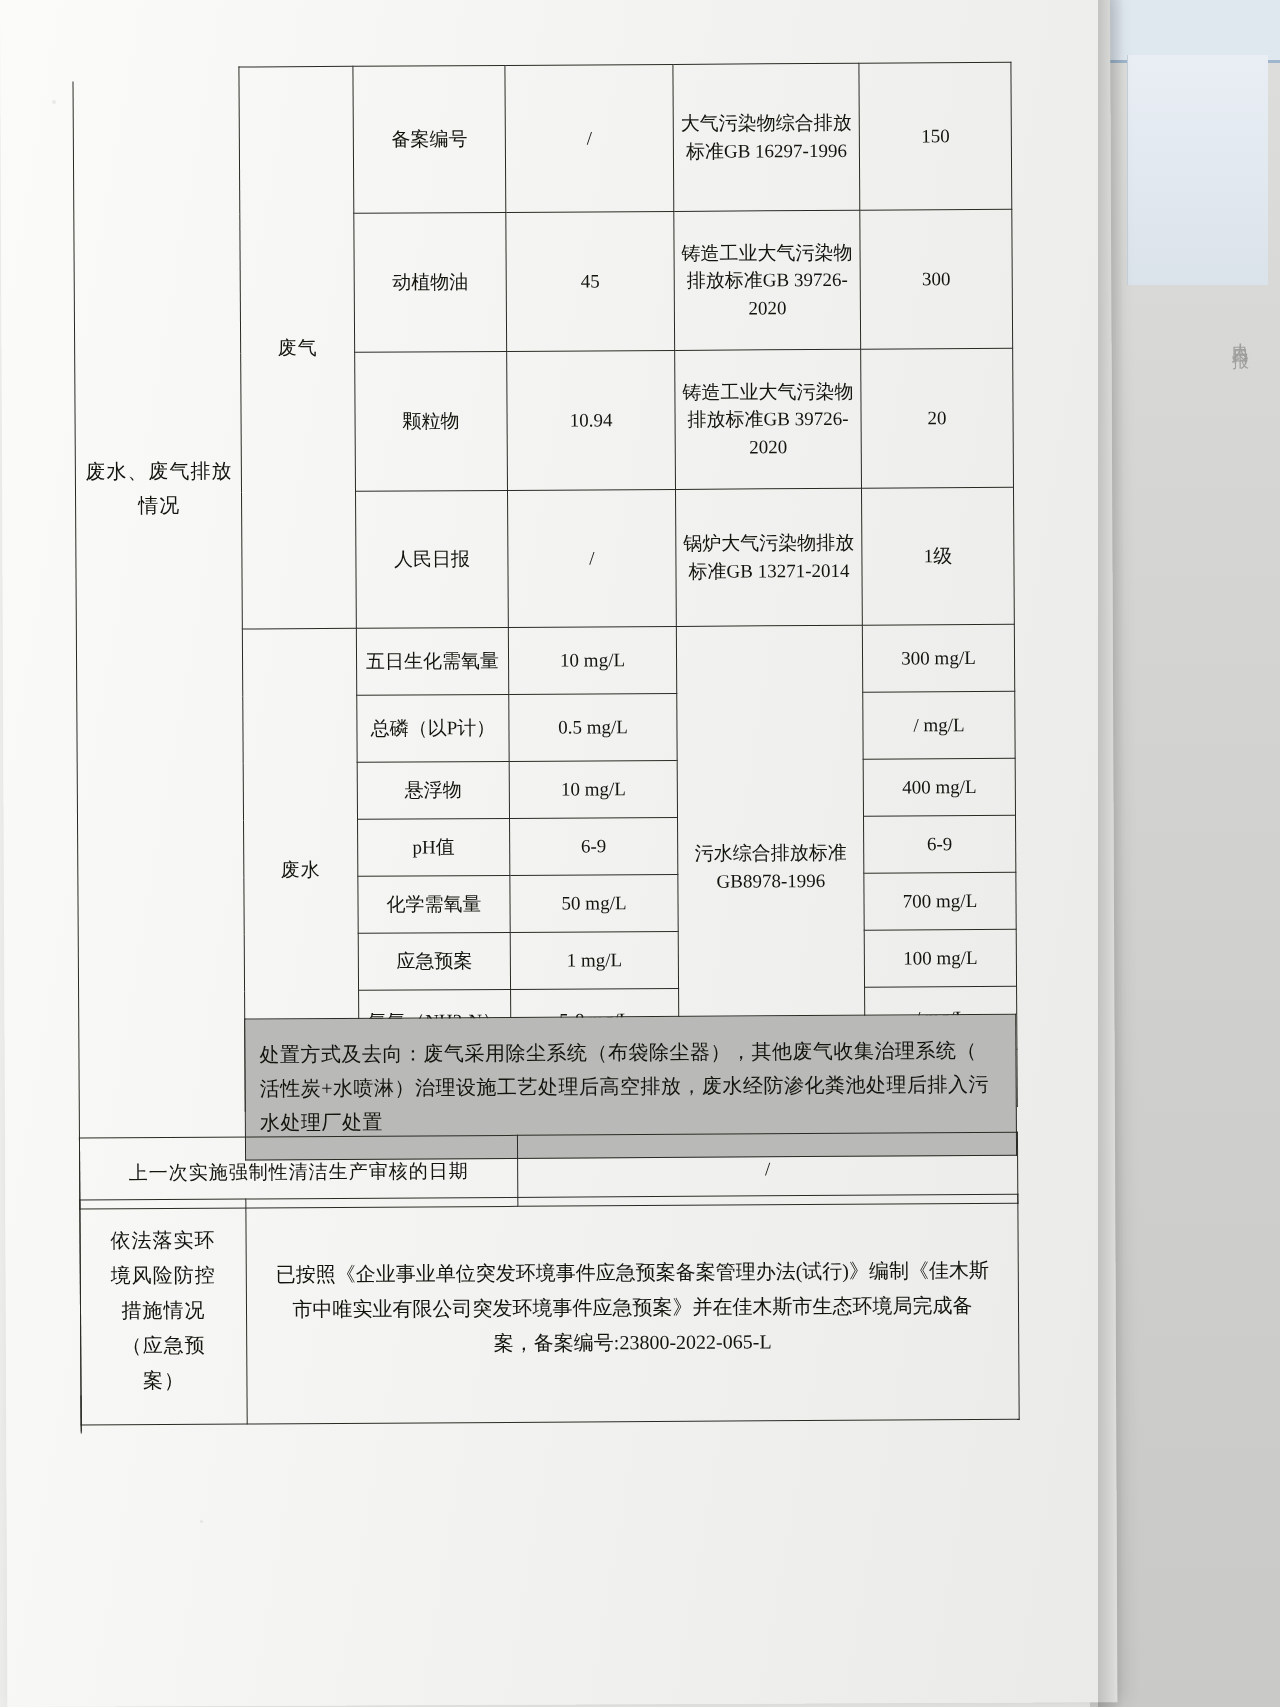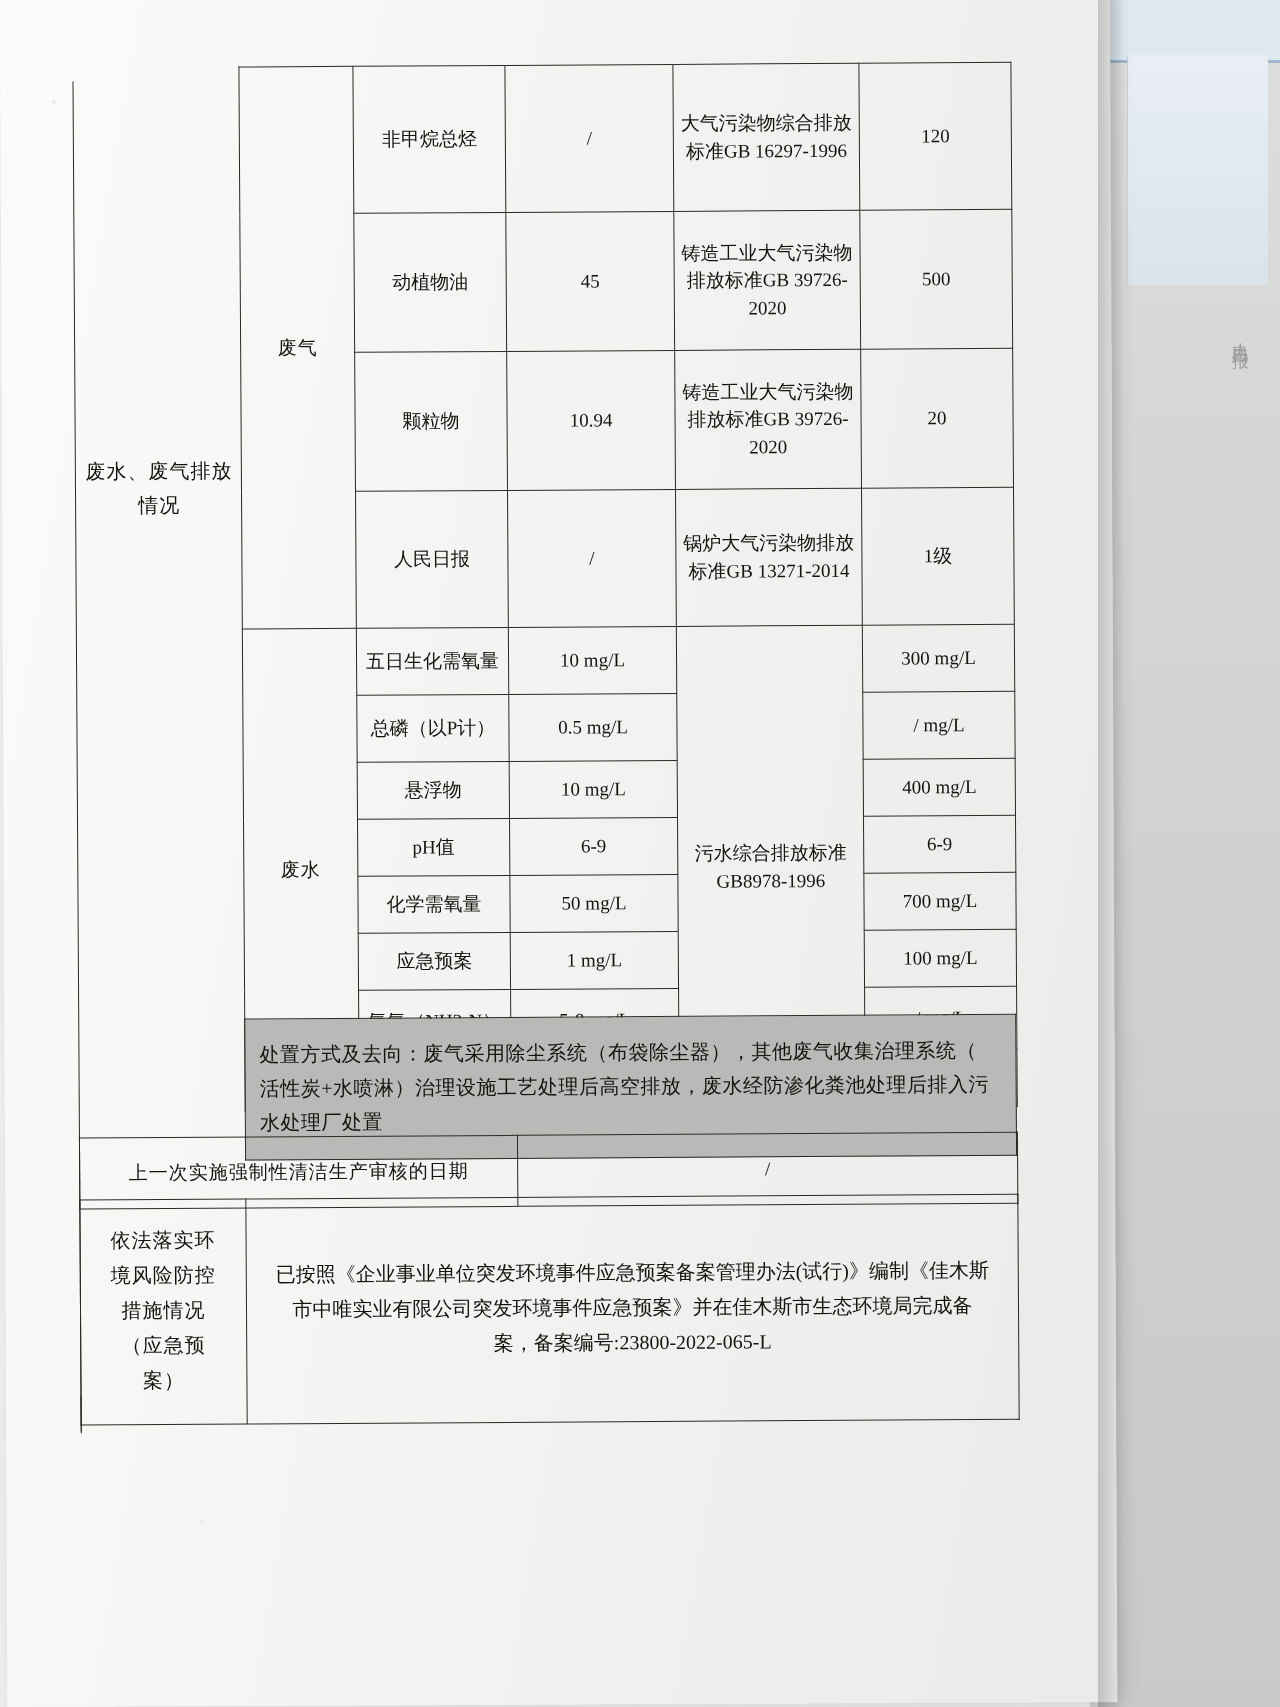--- a/index.html
+++ b/index.html
@@ -174,30 +174,30 @@
       <col style="width:114px">
       <col style="width:152px">
       <col style="width:168px">
       <col style="width:186px">
       <col style="width:152px">
     </colgroup>
     <tbody>
 
       <tr>
         <td rowspan="4" class="cell-head">废气</td>
-        <td style="height:138px">非甲烷总烃</td>
+        <td style="height:138px">备案编号</td>
         <td>/</td>
         <td class="tall">大气污染物综合排放标准GB 16297-1996</td>
-        <td>120</td>
+        <td>150</td>
       </tr>
       <tr>
         <td style="height:130px">动植物油</td>
         <td>45</td>
         <td class="tall">铸造工业大气污染物排放标准GB 39726-2020</td>
-        <td>500</td>
+        <td>300</td>
       </tr>
       <tr>
         <td style="height:130px">颗粒物</td>
         <td>10.94</td>
         <td class="tall">铸造工业大气污染物排放标准GB 39726-2020</td>
         <td>20</td>
       </tr>
       <tr>
         <td style="height:128px">人民日报</td>
         <td>/</td>

